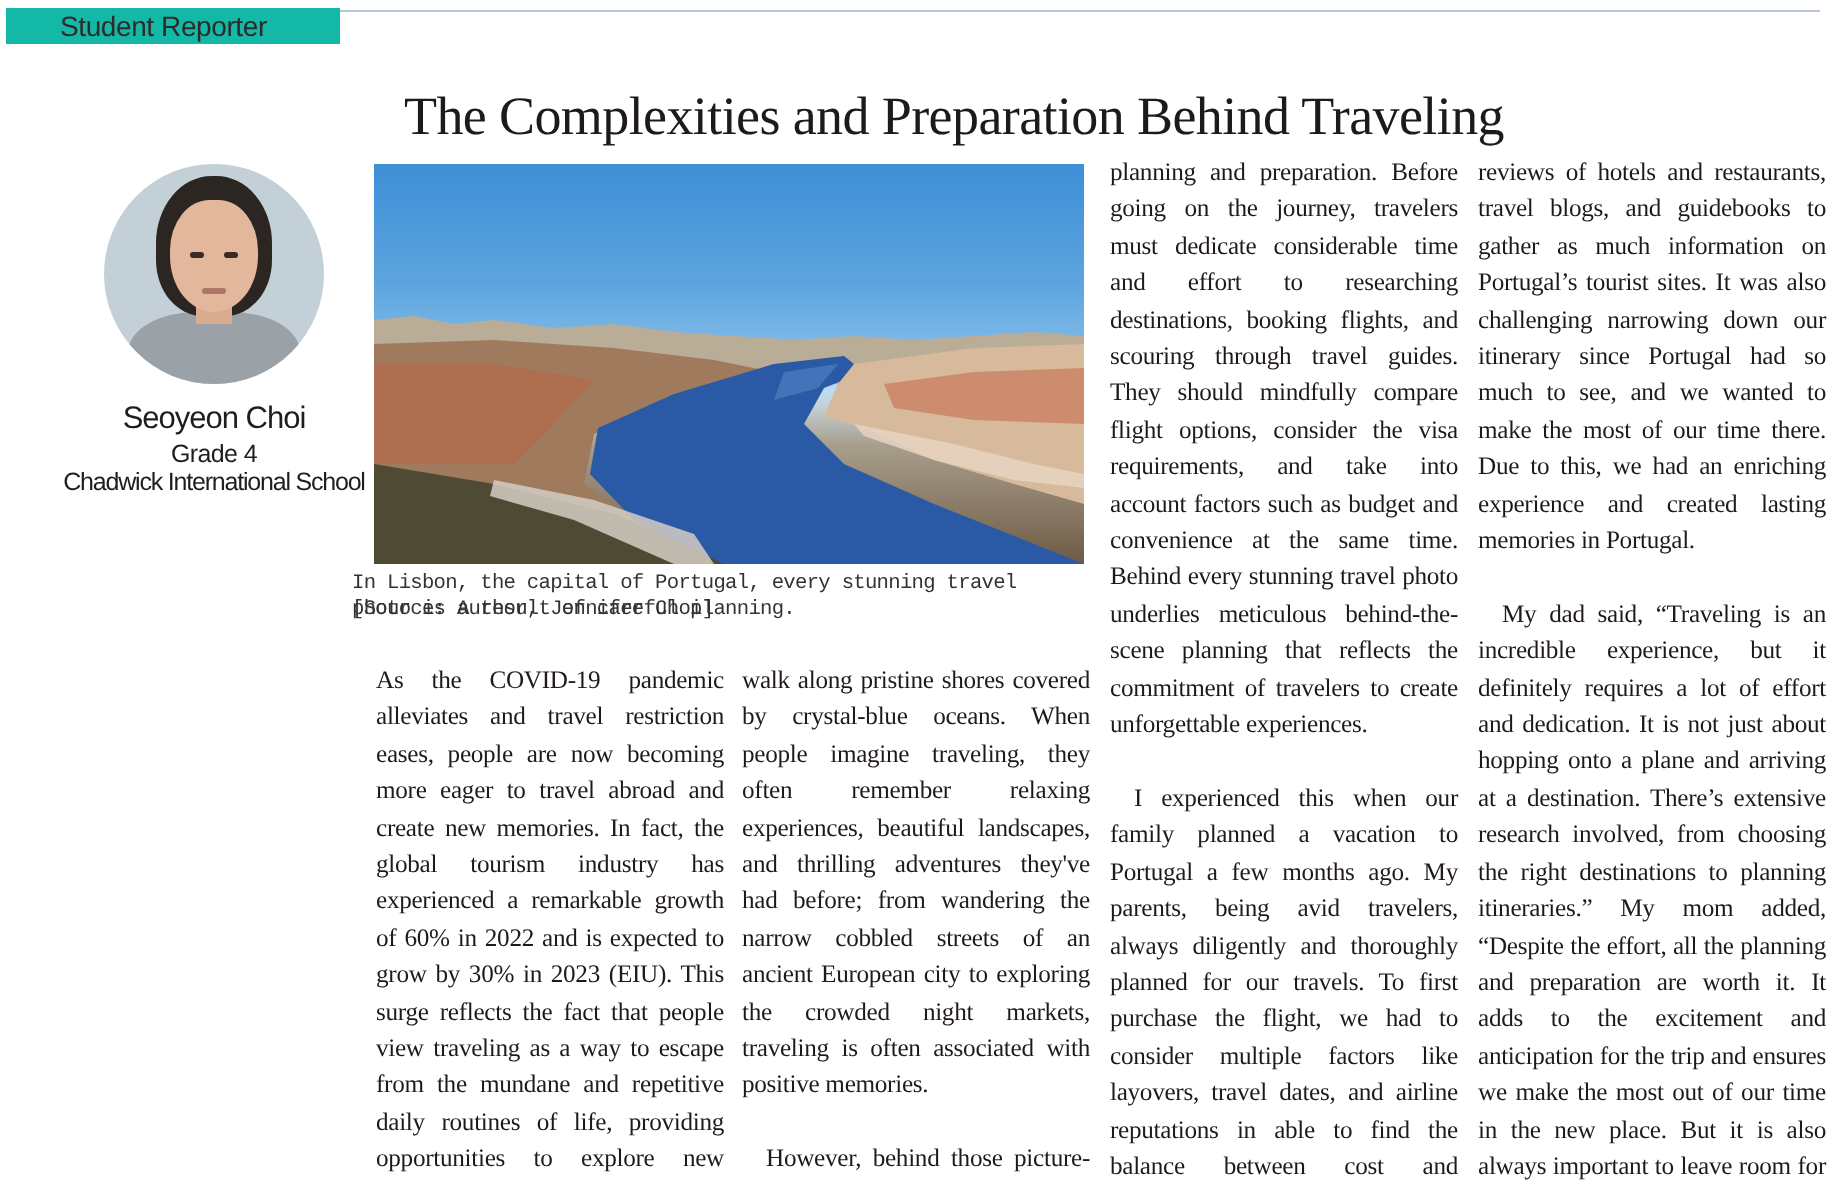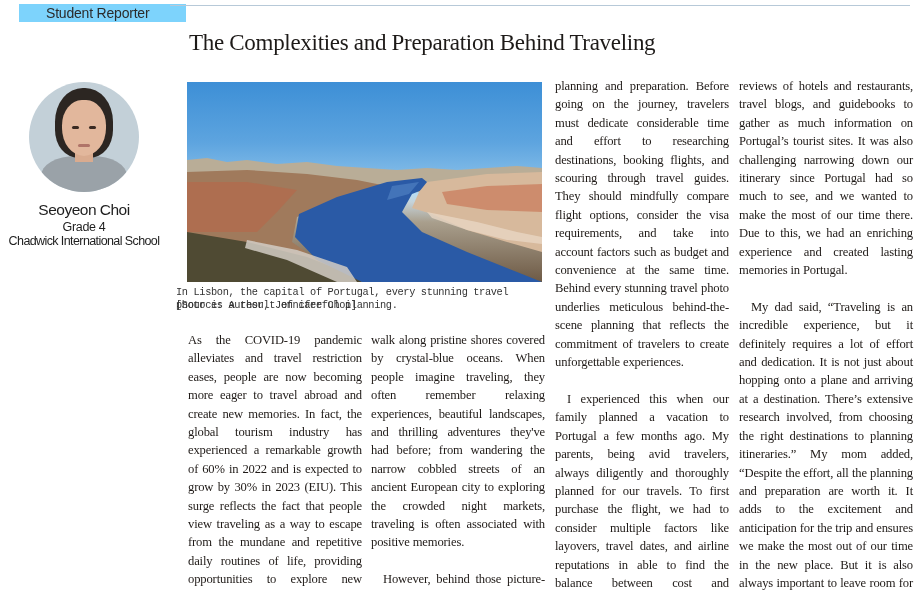--- a/index.html
+++ b/index.html
@@ -3,38 +3,39 @@
 <meta charset="utf-8">
 <style>
   html, body { margin: 0; padding: 0; }
   body {
     width: 920px; height: 590px; overflow: hidden; position: relative;
     background: #ffffff; color: #1f1a17;
     font-family: "Liberation Serif", "DejaVu Serif", serif;
   }
   .section-tab {
     position: absolute; left: 3px; top: 4px; width: 167px; height: 18px;
-    background: #7dd3fc;
+    background: #14b8a6;
     font-family: "Liberation Sans", "DejaVu Sans", sans-serif;
     font-size: 14px; line-height: 18px; color: #2b2b2b;
-    padding-left: 27px; box-sizing: border-box; letter-spacing: -0.2px; margin-left: 16px;
+    padding-left: 27px; box-sizing: border-box; letter-spacing: -0.2px;
   }
   .top-rule {
     position: absolute; left: 170px; top: 5px; width: 740px; height: 1px;
     background: #b7c9d8;
   }
   .headline {
-    position: absolute; left: 189px; top: 30px; margin: 0;
+    position: absolute; left: 189px; top: 30px; margin: 13px;
     font-family: "Liberation Serif", "DejaVu Serif", serif;
-    font-weight: normal; font-size: 23px; letter-spacing: -0.3px;
+    font-weight: normal; font-size: 27px; letter-spacing: -0.3px;
     color: #1d1a18; white-space: nowrap;
   }
   .author {
     position: absolute; left: 0; top: 82px; width: 168px; text-align: center;
     font-family: "Liberation Sans", "DejaVu Sans", sans-serif;
+    padding-left: 23px;
   }
   .avatar {
     width: 110px; height: 110px; border-radius: 50%; margin: 0 auto;
     background: #c3d0d8; position: relative; overflow: hidden;
   }
   .avatar .hair {
     position: absolute; left: 26px; top: 6px; width: 58px; height: 70px;
     background: #2c2622; border-radius: 48% 48% 40% 40%;
   }
   .avatar .face {

